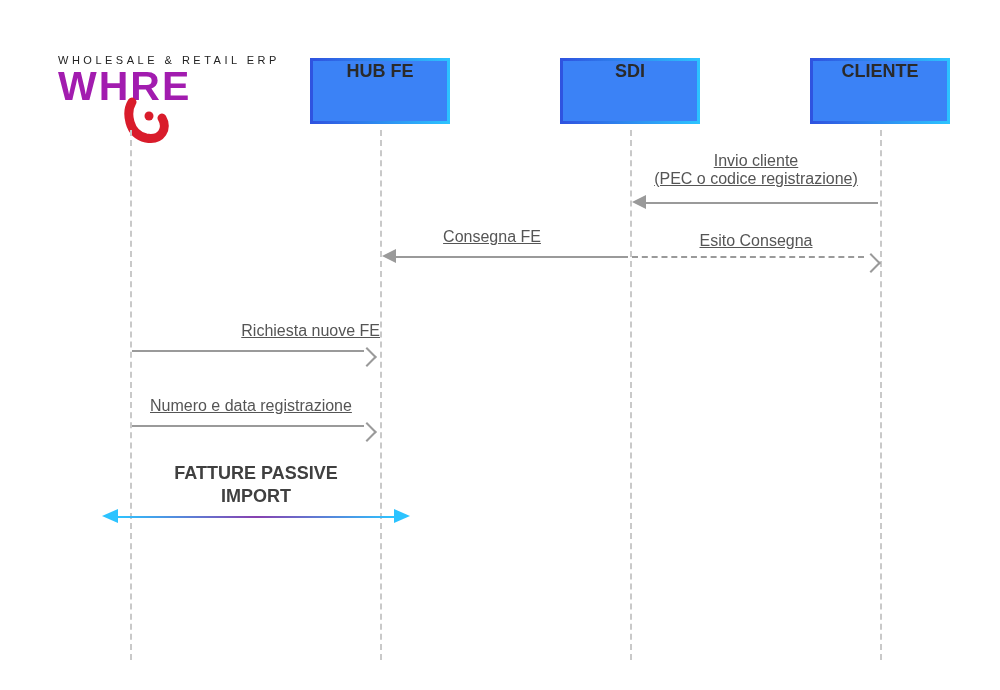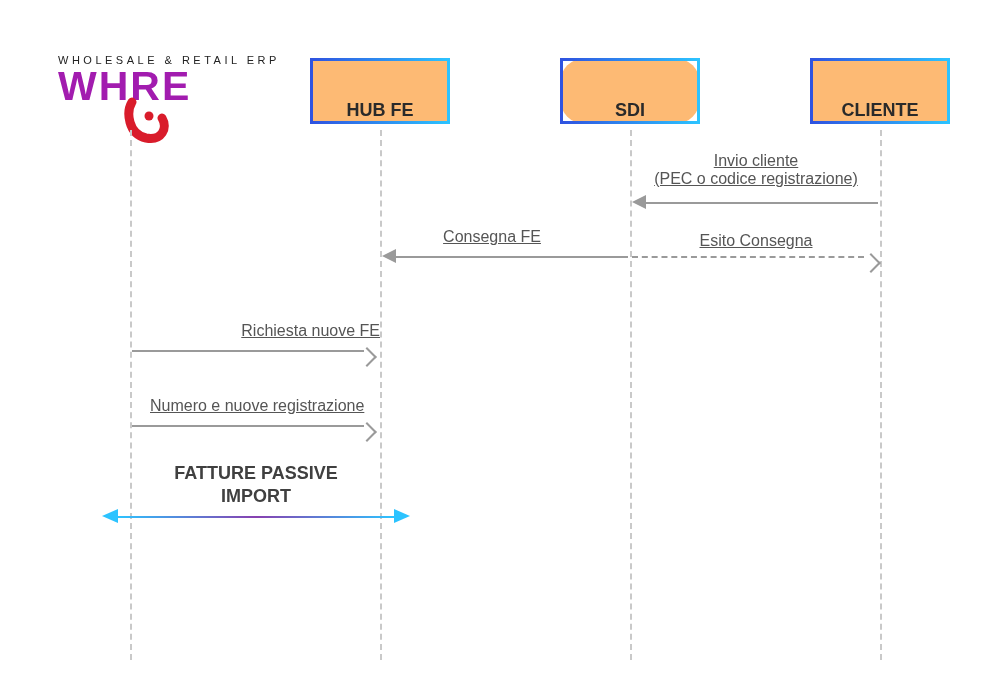--- a/index.html
+++ b/index.html
@@ -26,29 +26,29 @@
   .logo-word .e-accent svg { position: absolute; left: -8px; top: -6px; width: 50px; height: 60px; }
 
   
   .actor-box {
     position: absolute;
     top: 58px;
     width: 140px;
     height: 66px;
     border: 3px solid;
     display: flex;
-    align-items: flex-end;
+    align-items: flex-start;
     justify-content: center;
     font-weight: 700;
     font-size: 18px;
     color: #2a2a2a;
-    background: #fdba74;
+    background: #3b82f6;
   }
   .actor-hub { left: 310px; border-image: linear-gradient(90deg,#2f53e0,#2cc3ff) 1; border-style: solid; border-width:3px; }
-  .actor-sdi { left: 560px; border-image: linear-gradient(90deg,#2f53e0,#2cc3ff) 1; border-style: solid; border-width:3px;border-radius:25px; }
+  .actor-sdi { left: 560px; border-image: linear-gradient(90deg,#2f53e0,#2cc3ff) 1; border-style: solid; border-width:3px; }
   .actor-cliente { left: 810px; border-image: linear-gradient(90deg,#2f53e0,#2cc3ff) 1; border-style: solid; border-width:3px; }
 
   
   .lifeline {
     position: absolute;
     top: 130px;
     width: 0;
     height: 530px;
     border-left: 2px dashed #c9c9c9;
   }
@@ -163,21 +163,21 @@
   <div class="arrow dashed" style="left:632px; top:256px; width:232px;"></div>
   <div class="arrowhead open-right" style="left:864px; top:256px;"></div>
 
   <div class="msg" style="left:132px; top:322px; width:248px; text-align:right; padding-left:18px;">
     <span>Richiesta nuove FE</span>
   </div>
   <div class="arrow" style="left:132px; top:350px; width:232px;"></div>
   <div class="arrowhead open-right" style="left:360px; top:350px;"></div>
 
   <div class="msg" style="left:132px; top:397px; width:248px; text-align:left; padding-left:18px;">
-    <span>Numero e nuove registrazione</span>
+    <span>Numero e data registrazione</span>
   </div>
   <div class="arrow" style="left:132px; top:425px; width:232px;"></div>
   <div class="arrowhead open-right" style="left:360px; top:425px;"></div>
 
   <div class="import-label" style="left:132px; top:462px; width:248px;">
     <div>FATTURE PASSIVE</div>
     <div>IMPORT</div>
   </div>
   <div class="bi-arrow" style="left:118px; top:516px; width:276px;"></div>
   <div class="bi-head left" style="left:102px; top:509px;"></div>

